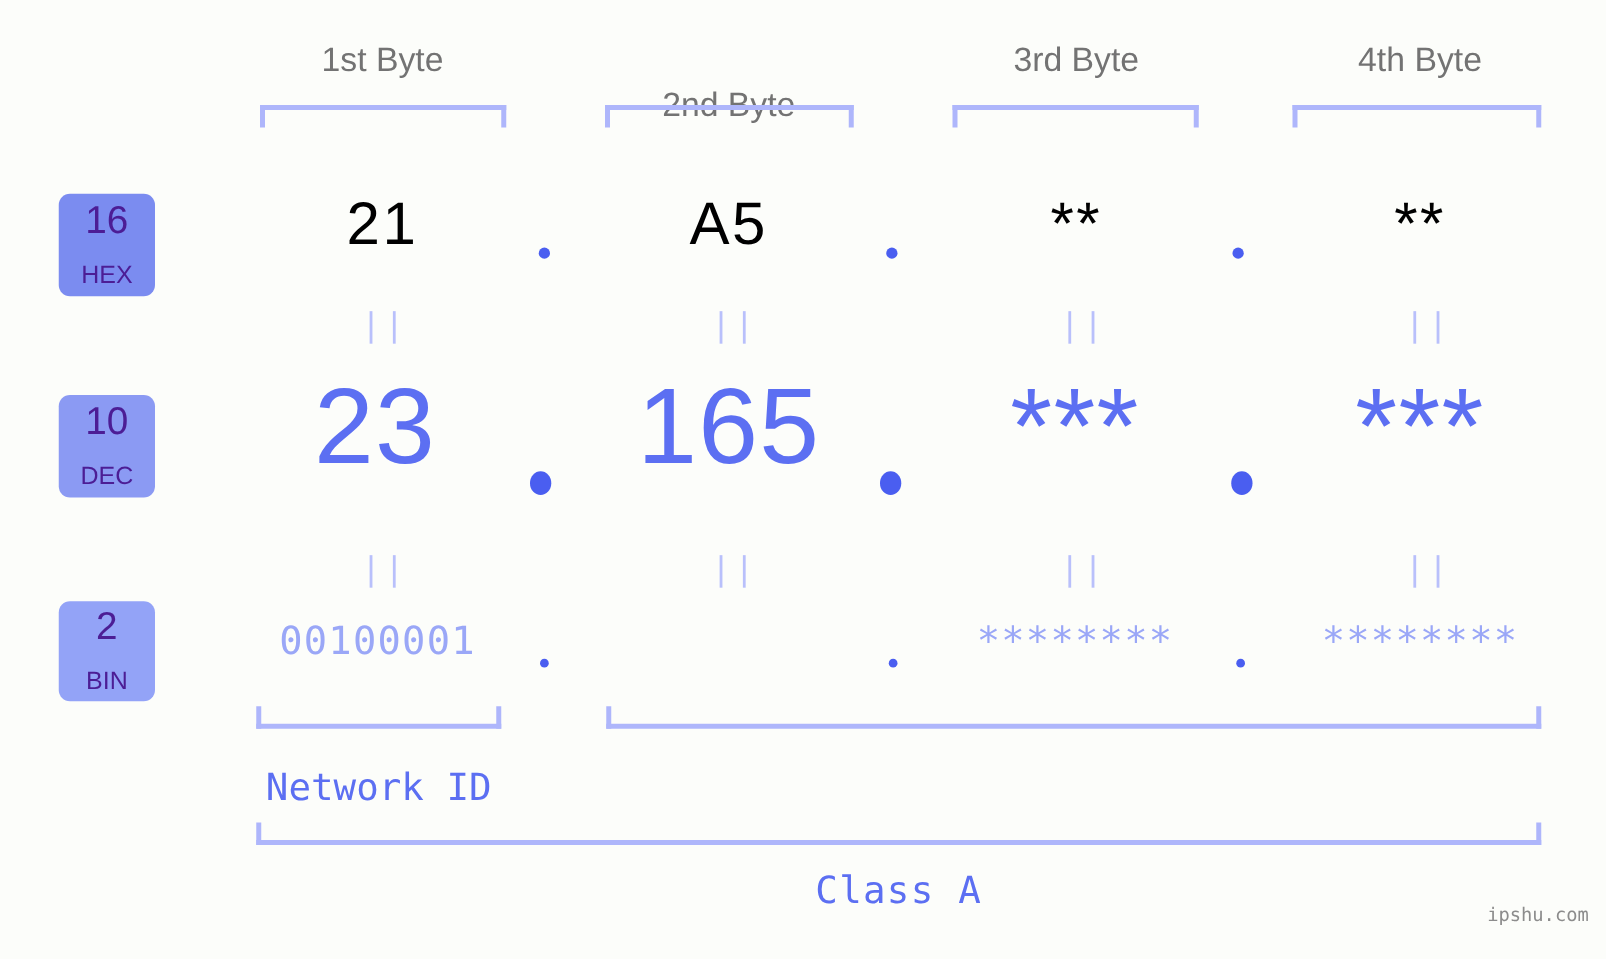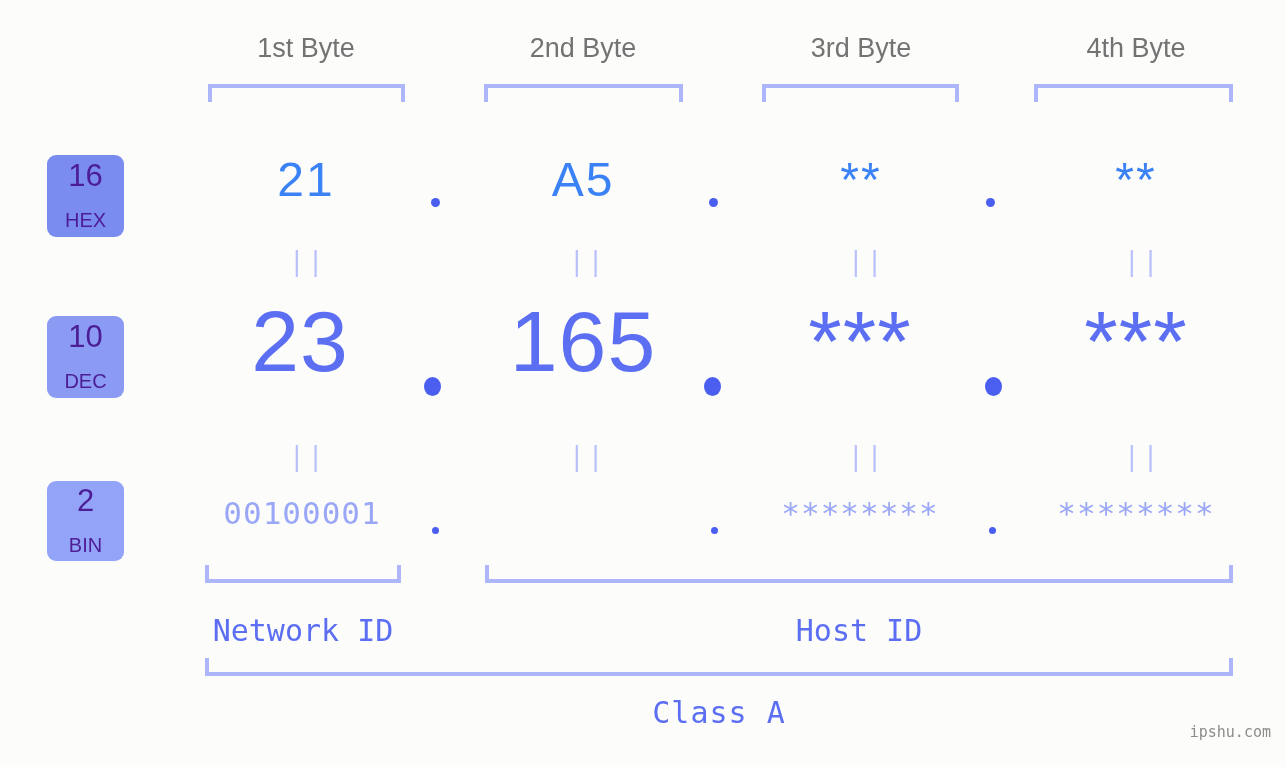--- a/index.html
+++ b/index.html
@@ -85,21 +85,21 @@
     position: absolute;
     width: 260px;
     text-align: center;
     white-space: nowrap;
   }
 
   .hex-val {
     top: 152px;
     font-family: "Liberation Sans", sans-serif;
     font-size: 48px;
-    color: #3b82f6;
+    color: #000000;
     letter-spacing: 2px;
   }
   .dec-val {
     top: 292px;
     font-family: "Liberation Sans", sans-serif;
     font-size: 86px;
     color: #5c6ff2;
     letter-spacing: 1px;
   }
   .bin-val {
@@ -161,21 +161,21 @@
     color: #8c8c8c;
     letter-spacing: 0px;
   }
 </style>
 </head>
 <body>
 
 <div id="stage">
 
   <div class="byte-label" style="left:176px;">1st Byte</div>
-  <div class="byte-label" style="left:453px;">2nd Byte</div>
+  <div class="byte-label" style="left:453px;margin-top:36px;">2nd Byte</div>
   <div class="byte-label" style="left:731px;">3rd Byte</div>
   <div class="byte-label" style="left:1006px;">4th Byte</div>
 
   <div class="bracket-top" style="left:208px;  top:84px; width:197px;"></div>
   <div class="bracket-top" style="left:484px;  top:84px; width:199px;"></div>
   <div class="bracket-top" style="left:762px;  top:84px; width:197px;"></div>
   <div class="bracket-top" style="left:1034px; top:84px; width:199px;"></div>
 
   <div class="base-badge" id="badge-hex">
     <span class="num">16</span>
@@ -220,20 +220,19 @@
   <div class="dot dot-bin" style="left:432px;"></div>
   <div class="dot dot-bin" style="left:711px;"></div>
   <div class="row-val bin-val" style="left:730px;">********</div>
   <div class="dot dot-bin" style="left:989px;"></div>
   <div class="row-val bin-val" style="left:1006px;">********</div>
 
   <div class="bracket-bottom" style="left:205px; top:565px; width:196px;"></div>
   <div class="bracket-bottom" style="left:485px; top:565px; width:748px;"></div>
 
   <div class="id-label" style="left:205px; top:613px; width:196px;">Network ID</div>
-  <div class="id-label" style="left:485px; top:613px; width:748px;">Host ID</div>
 
   <div class="bracket-bottom" style="left:205px; top:658px; width:1028px;"></div>
   <div class="class-label" style="left:205px; top:695px; width:1028px;">Class A</div>
 
   <div id="watermark">ipshu.com</div>
 
 </div>
 
 </body></html>

